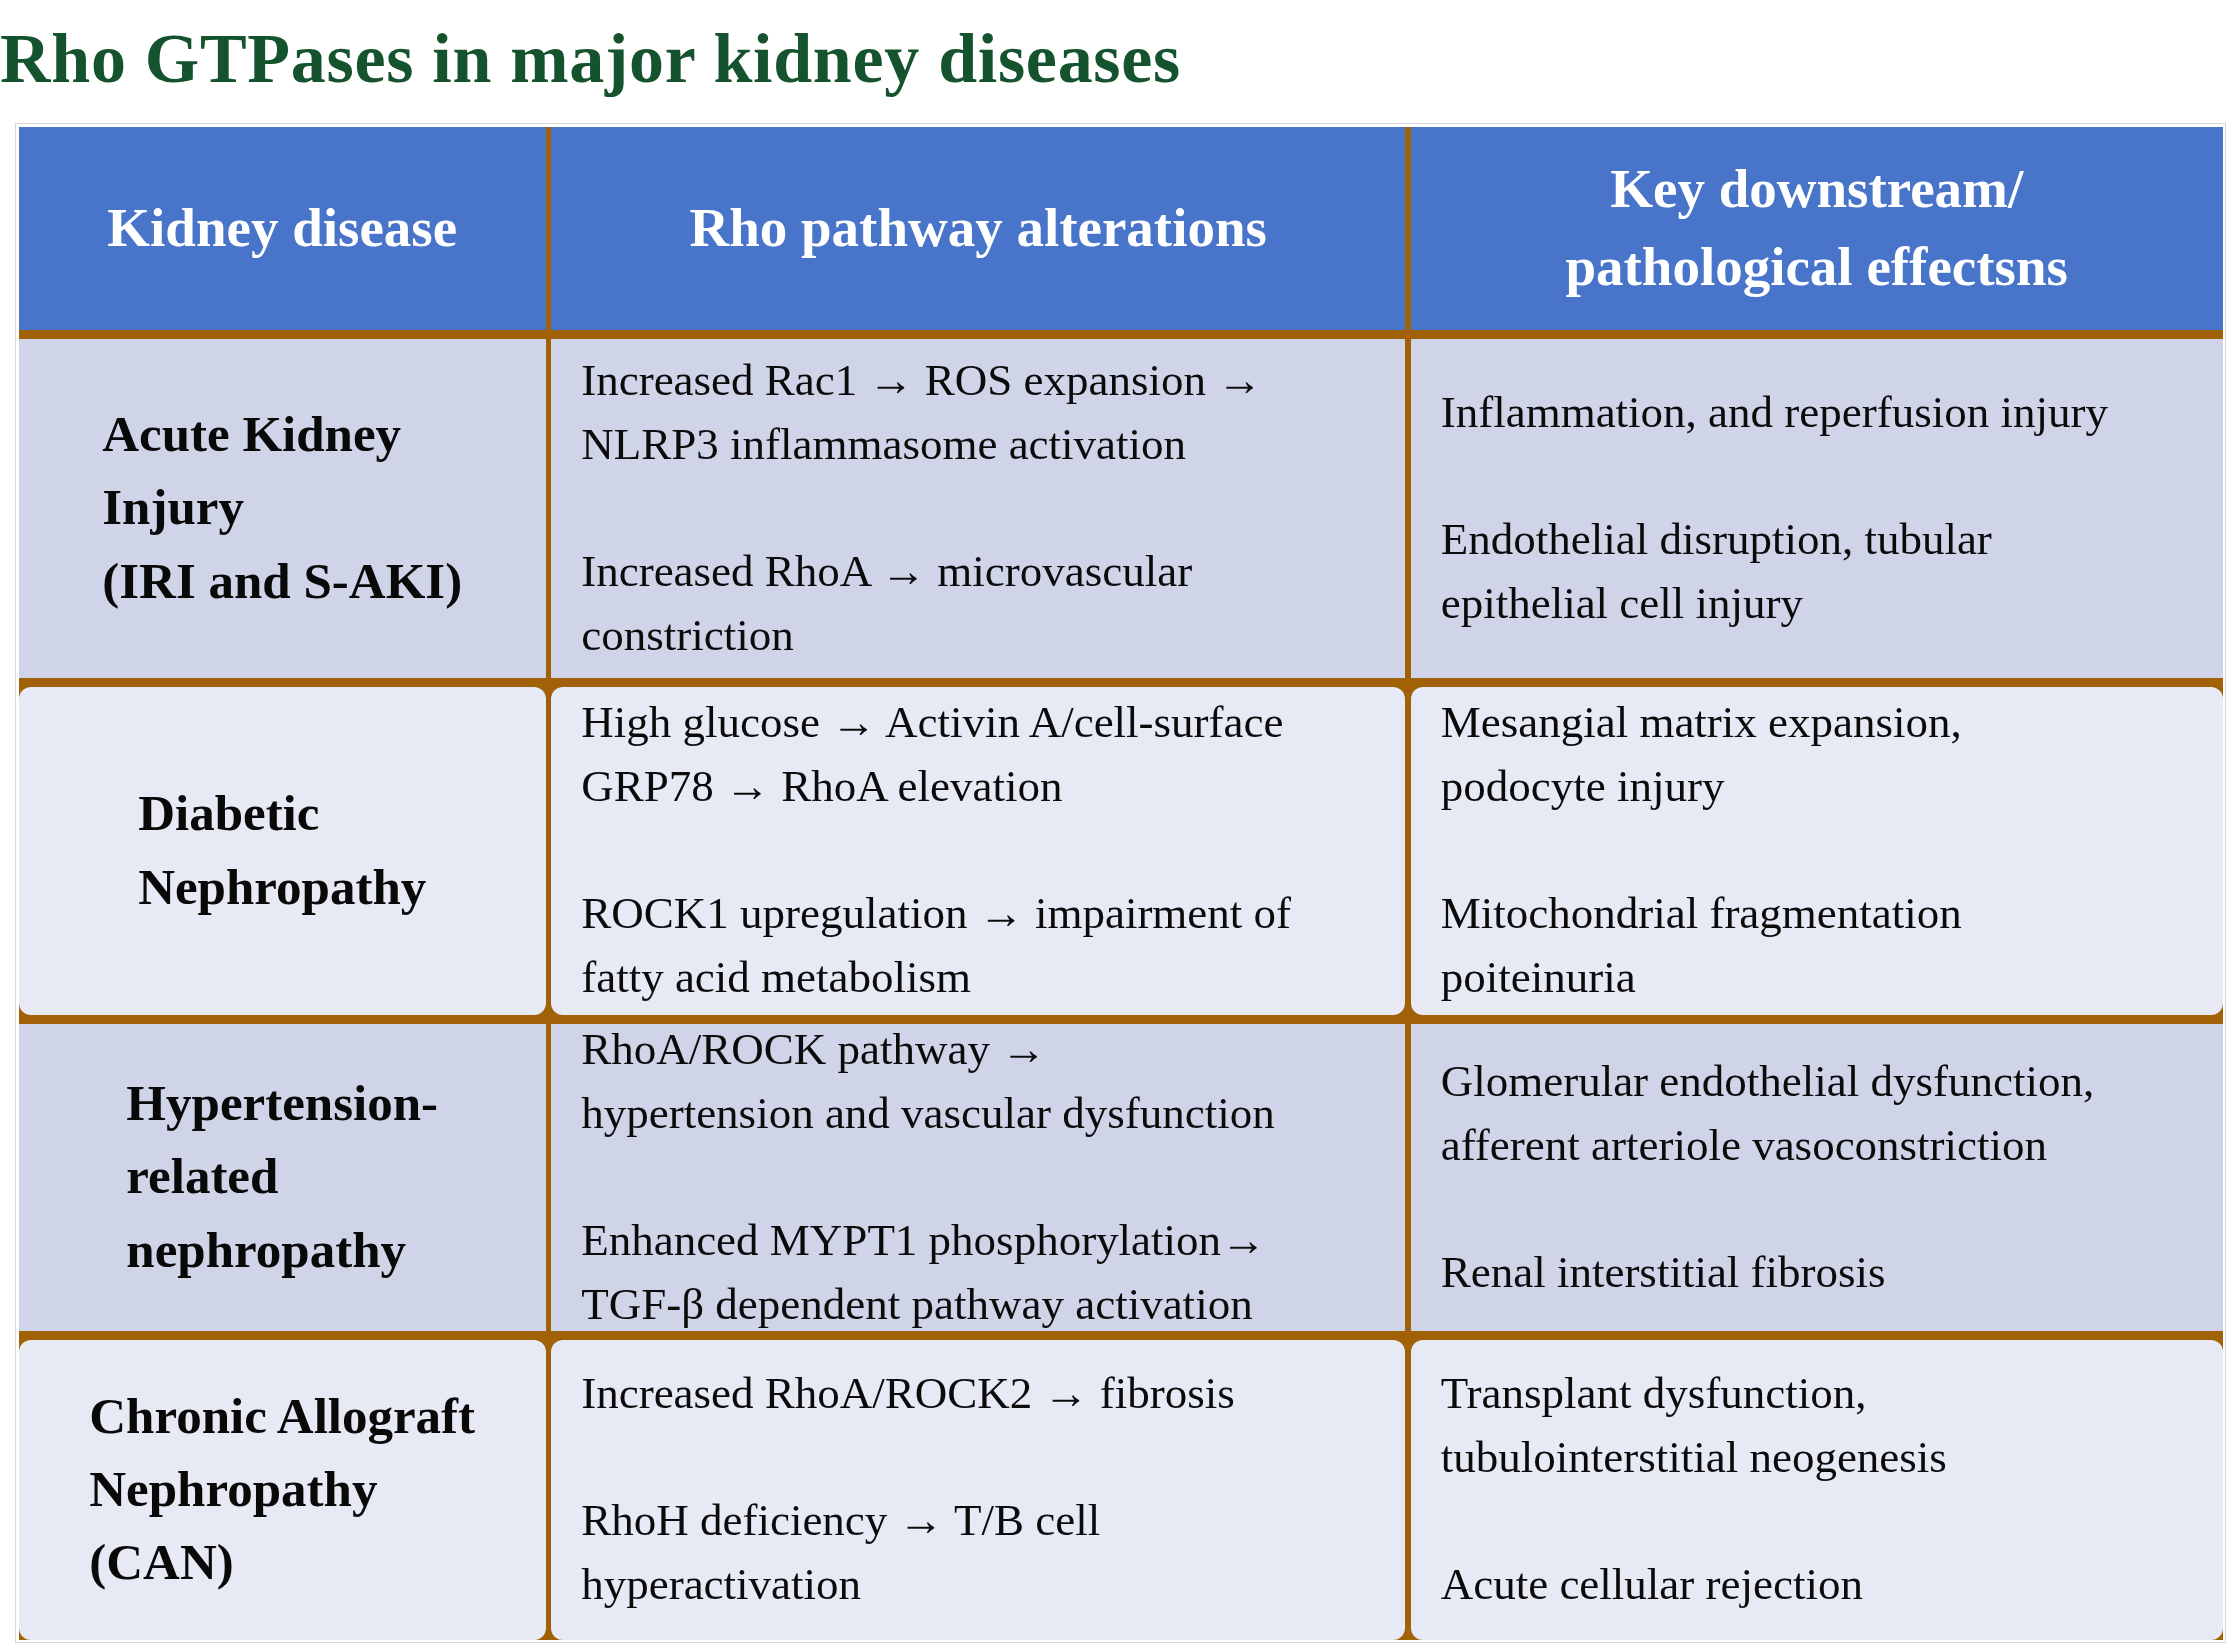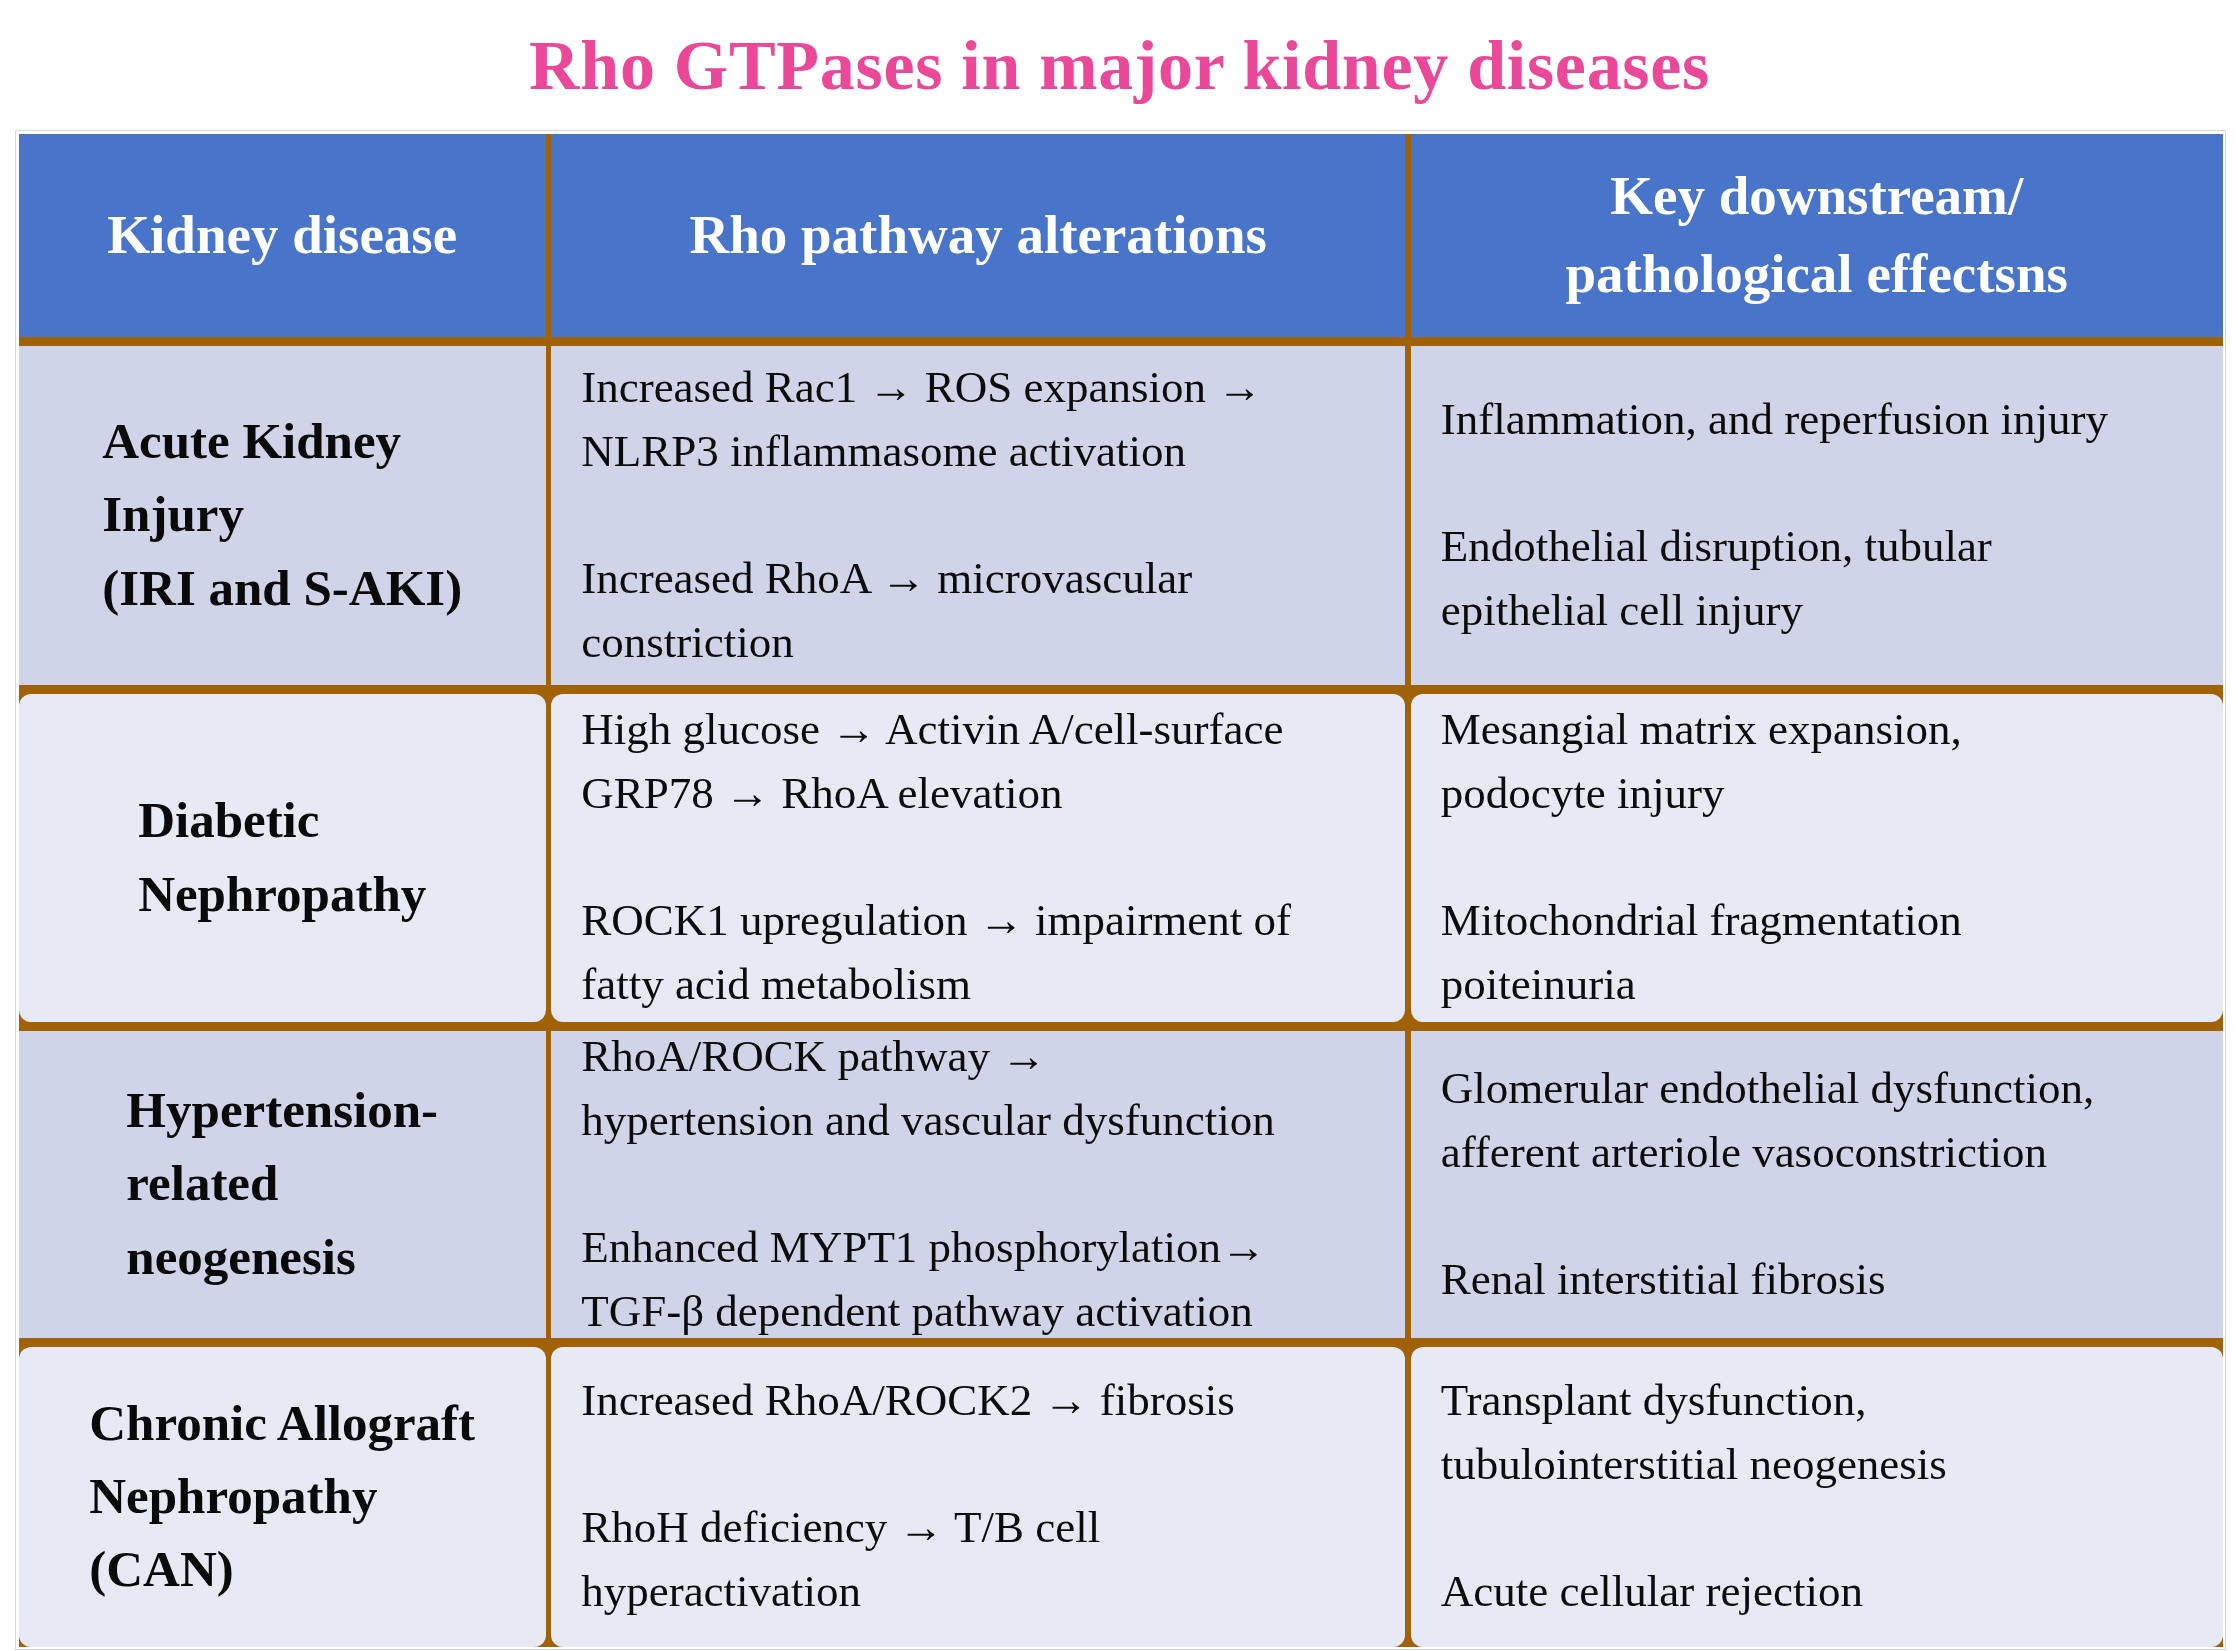--- a/index.html
+++ b/index.html
@@ -8,26 +8,25 @@
     background: #ffffff;
     width: 2239px;
     height: 1652px;
     overflow: hidden;
     font-family: "Liberation Serif", "DejaVu Serif", serif;
   }
   .page { width: 2239px; height: 1652px; position: relative; }
 
   .title {
     margin: 0;
-    padding-top: 24px;
-    text-align: center;
+    padding-top: 17px;
     font-size: 70px;
     font-weight: bold;
     line-height: 1.2;
-    color: #ec4899;
+    color: #14532d;
     letter-spacing: 0.7px;
   }
 
   .table-wrap {
     margin: 22px 0 0 15px;
     width: 2204px;
     border: 1.4px solid #d7d7d7;
     padding: 2.7px;
     background: #ffffff;
     box-sizing: content-box;
@@ -136,21 +135,21 @@
       <div class="cell body band-light">
         <p>Mesangial matrix expansion,
 podocyte injury</p>
         <p>Mitochondrial fragmentation
 poiteinuria</p>
       </div>
 
       <div class="cell disease band-dark">
         <span class="txt">Hypertension-
 related
-neogenesis</span>
+nephropathy</span>
       </div>
       <div class="cell body band-dark">
         <p>RhoA/ROCK pathway →
 hypertension and vascular dysfunction</p>
         <p>Enhanced MYPT1 phosphorylation→
 TGF-β dependent pathway activation</p>
       </div>
       <div class="cell body band-dark">
         <p>Glomerular endothelial dysfunction,
 afferent arteriole vasoconstriction</p>

